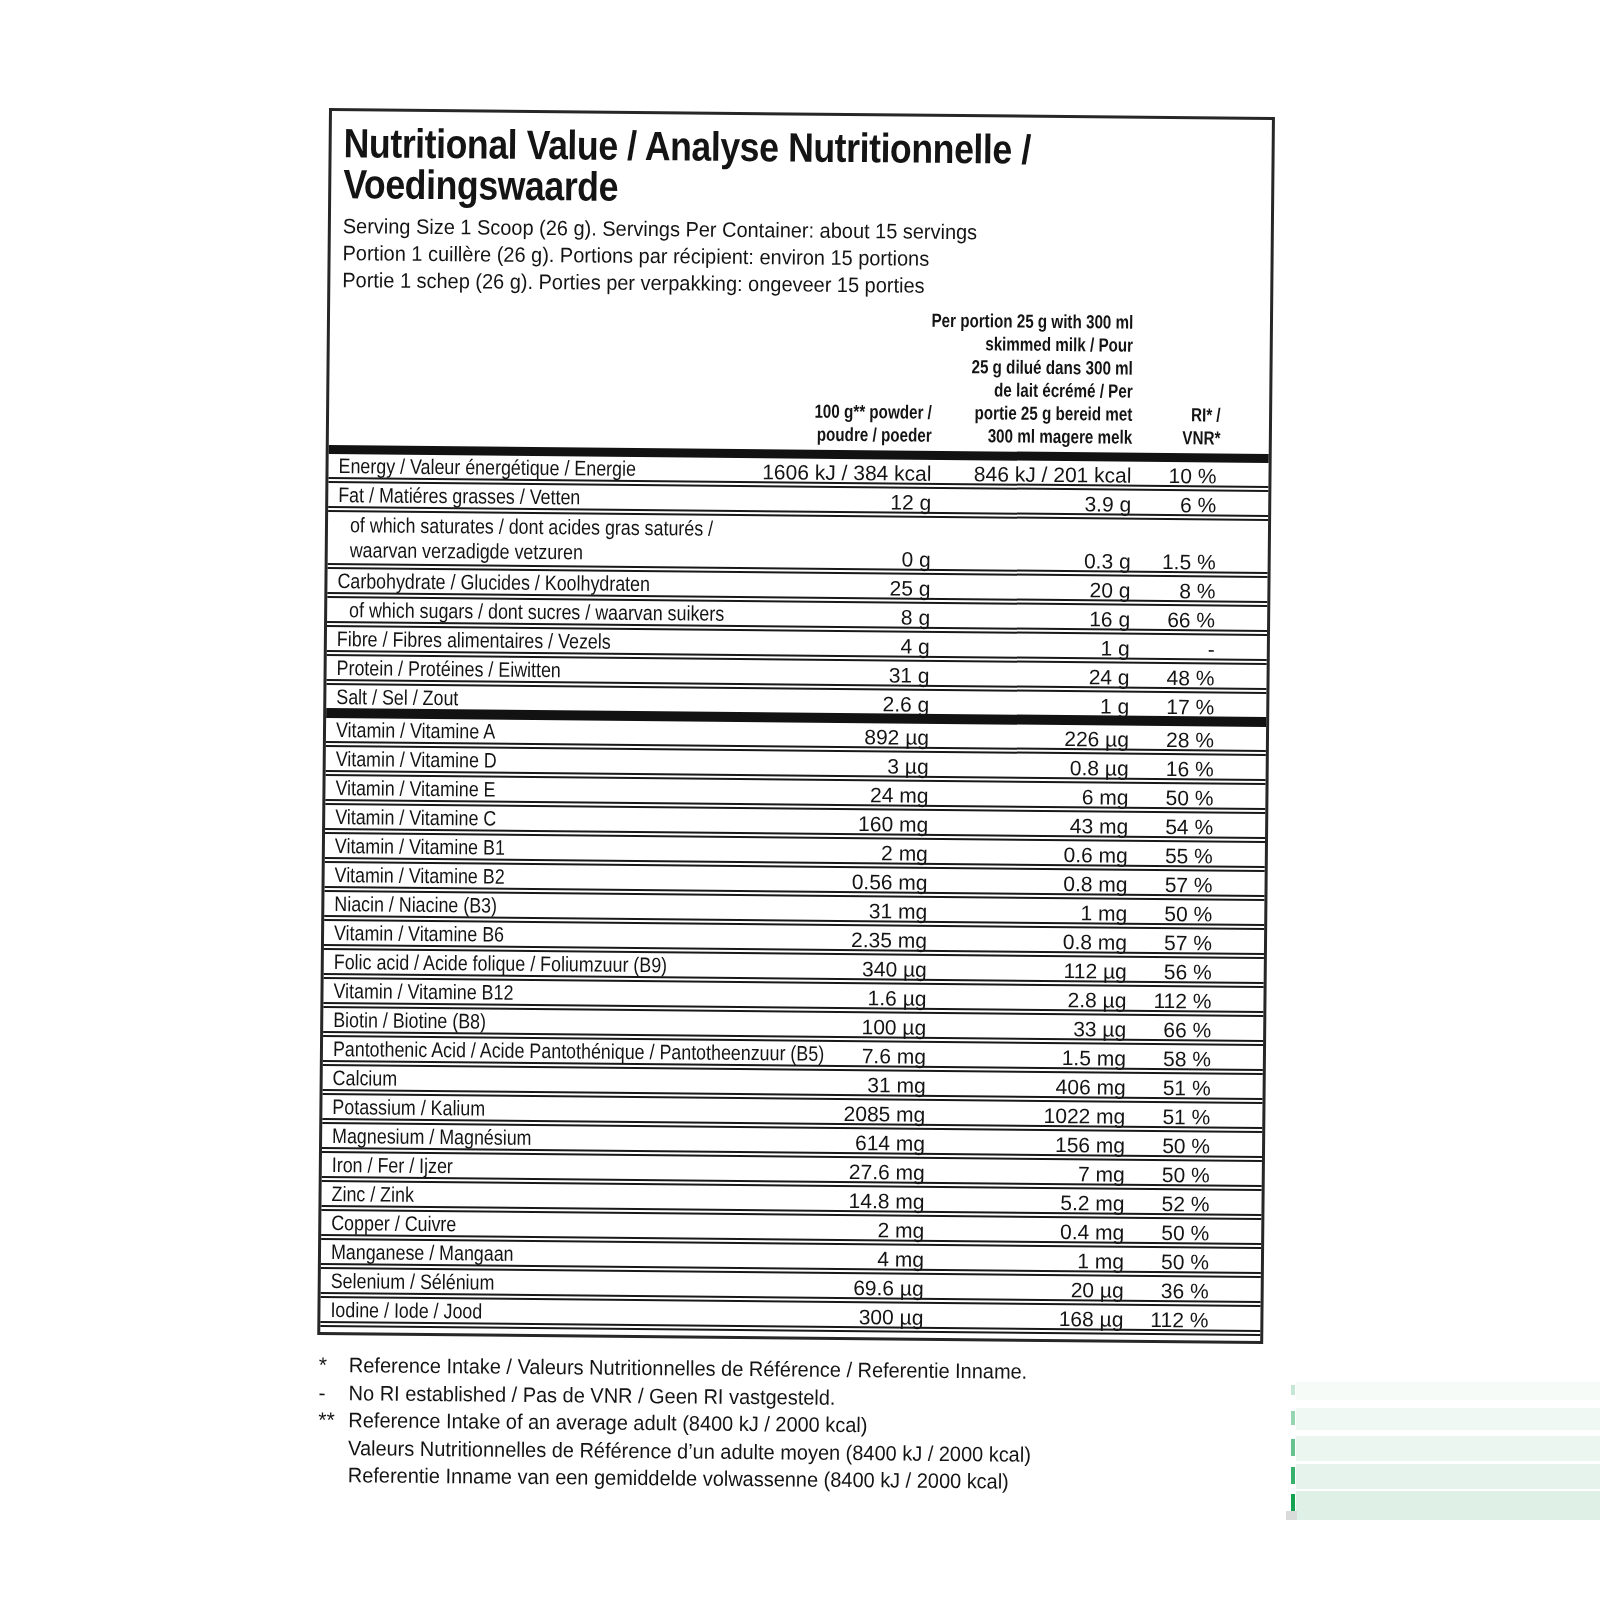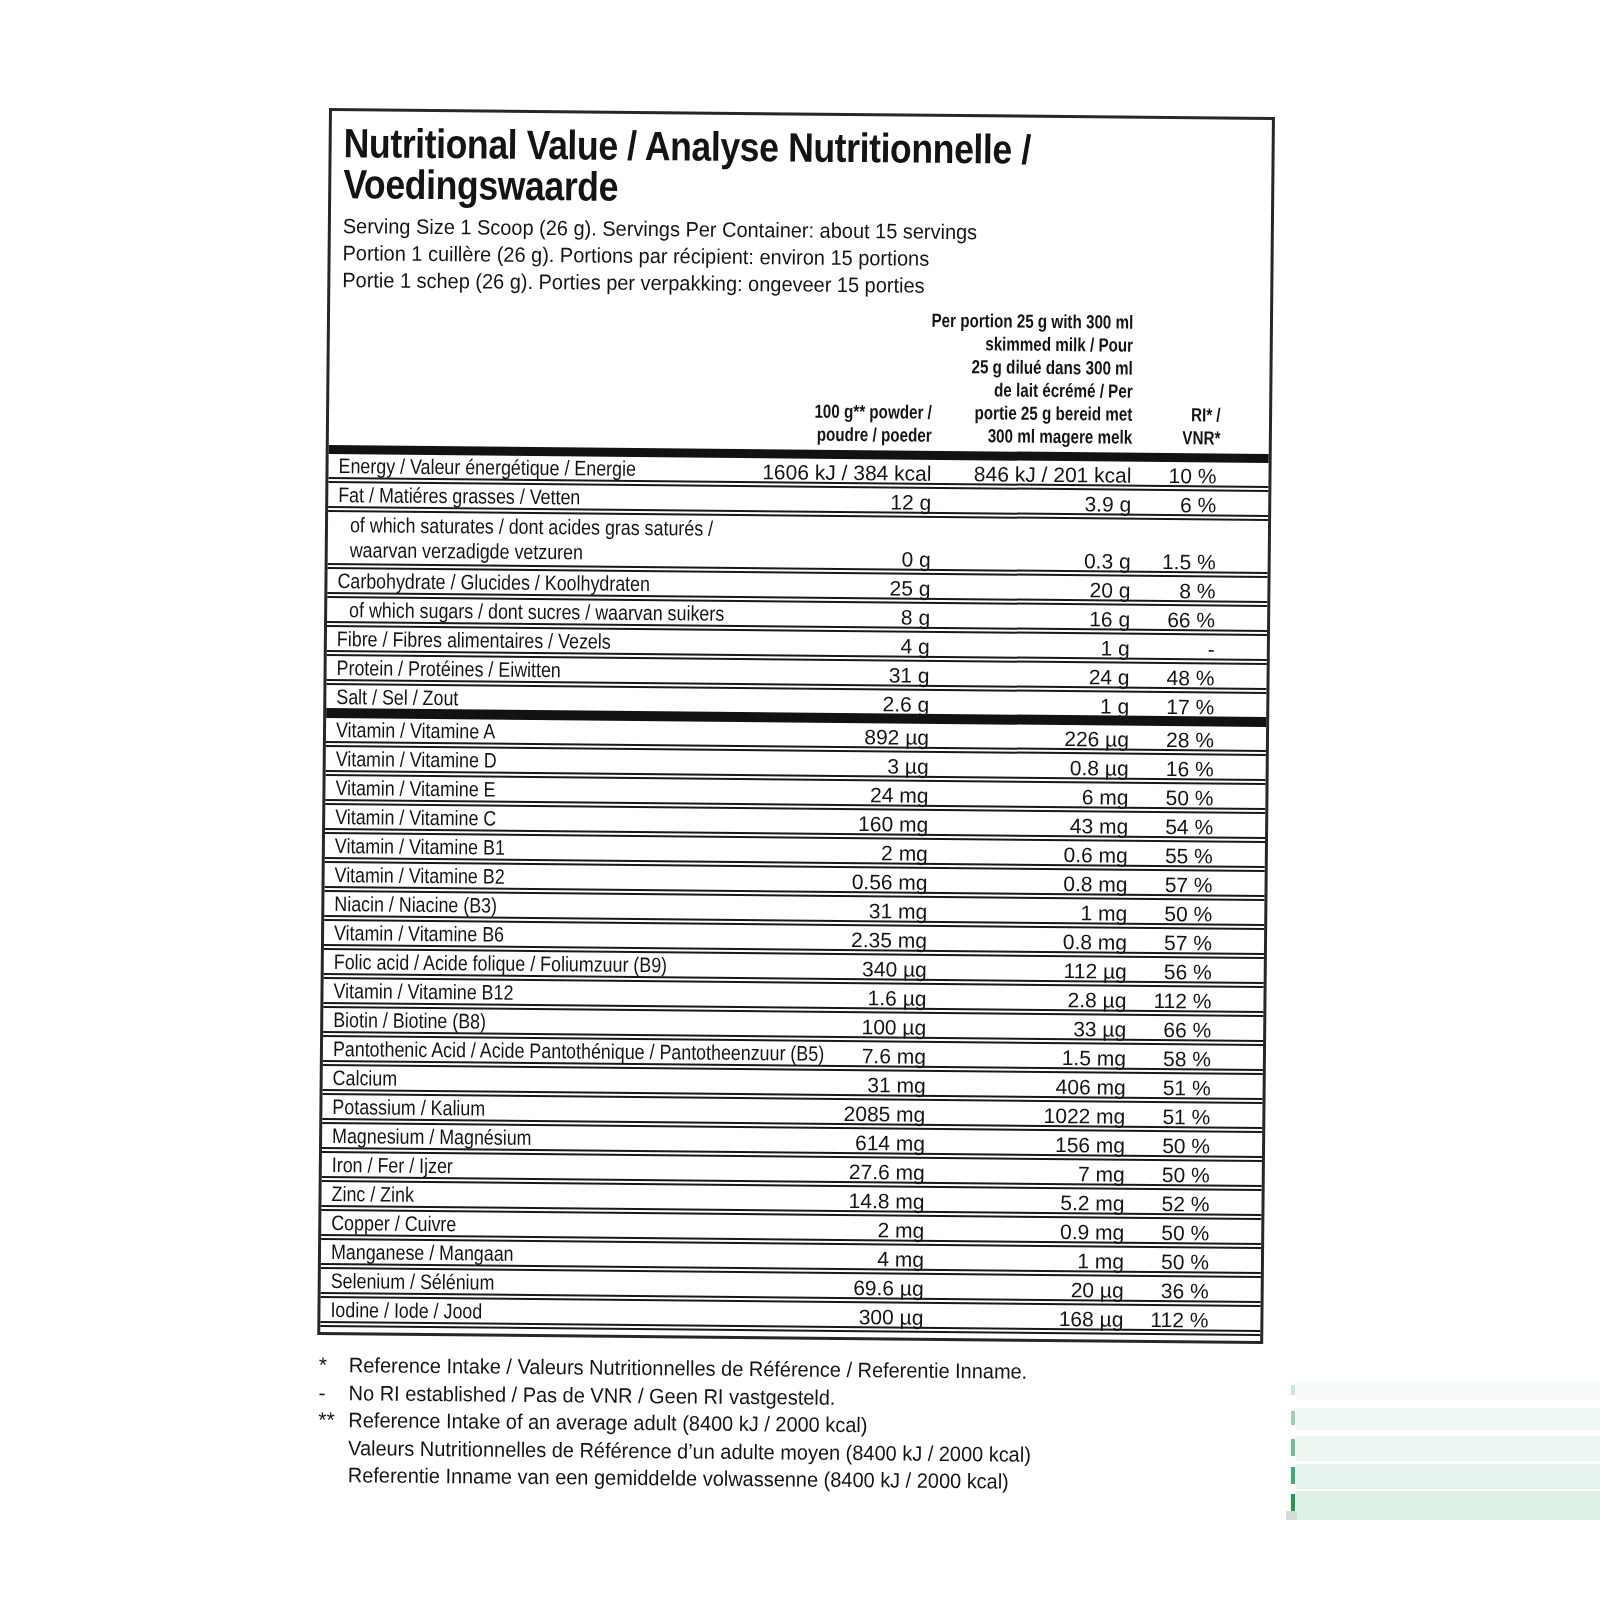--- a/index.html
+++ b/index.html
@@ -315,21 +315,21 @@
           <div class="val v1">14.8 mg</div>
           <div class="val v2">5.2 mg</div>
           <div class="val v3">52 %</div>
         </div>
         <div class="sep"></div>
         <div class="row">
           <div class="lbl">
             <div>Copper / Cuivre</div>
           </div>
           <div class="val v1">2 mg</div>
-          <div class="val v2">0.9 mg</div>
+          <div class="val v2">0.4 mg</div>
           <div class="val v3">50 %</div>
         </div>
         <div class="sep"></div>
         <div class="row">
           <div class="lbl">
             <div>Manganese / Mangaan</div>
           </div>
           <div class="val v1">4 mg</div>
           <div class="val v2">1 mg</div>
           <div class="val v3">50 %</div>

